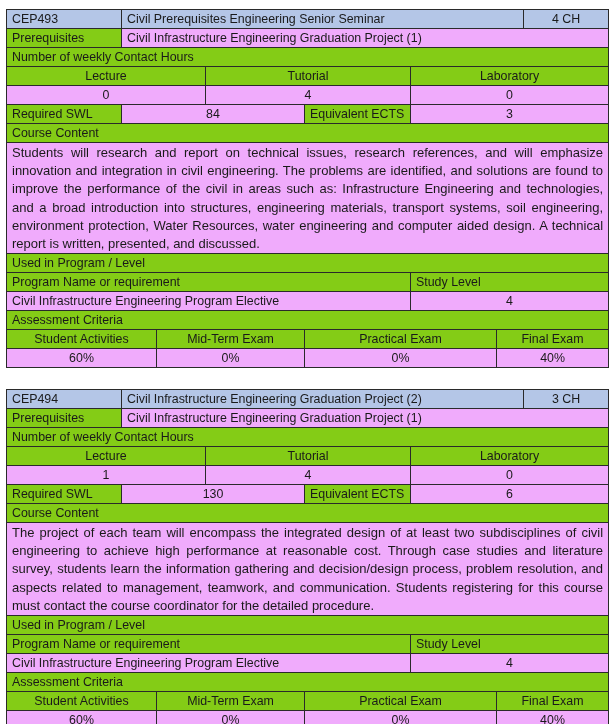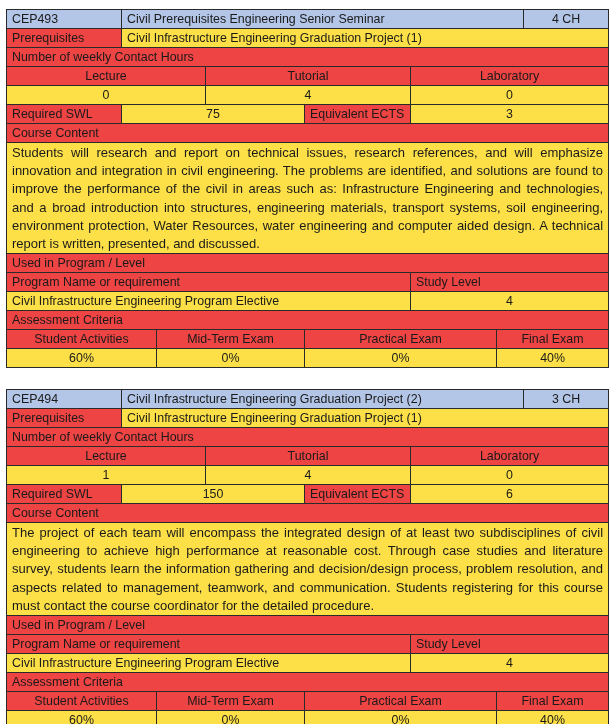--- a/index.html
+++ b/index.html
@@ -5,22 +5,22 @@
   html, body { margin: 0; padding: 0; background: #ffffff; }
   body { width: 613px; height: 724px; position: relative; overflow: hidden;
          font-family: "Liberation Sans", sans-serif; font-size: 12.4px; color: #1a1a1a; }
   .course { position: absolute; left: 6px; width: 602px; }
   #course-0 { top: 9px; }
   #course-1 { top: 389px; }
   table { border-collapse: collapse; width: 602px; table-layout: fixed; }
   td { border: 1px solid #2a2a2a; padding: 0 5px; height: 18px; line-height: 17px;
        white-space: nowrap; overflow: hidden; }
   .blue { background: #b4c6e7; }
-  .green { background: #ef4444; margin-top: 13px; }
-  .white { background: #fde047; margin-left: 30px; }
+  .green { background: #84cc16; margin-top: 13px; }
+  .white { background: #f0abfc; margin-left: 30px; }
   .c { text-align: center; }
   .desc { white-space: normal; text-align: justify; line-height: 18.2px; padding: 1px 5px 0 5px;
           height: auto; font-size: 13px; }
 </style>
 </head>
 <body>
 
 <div class="course" id="course-0">
   <table>
     <colgroup>
@@ -51,21 +51,21 @@
       <td class="green c" colspan="2">Tutorial</td>
       <td class="green c" colspan="3">Laboratory</td>
     </tr>
     <tr>
       <td class="white c" colspan="3">0</td>
       <td class="white c" colspan="2">4</td>
       <td class="white c" colspan="3">0</td>
     </tr>
     <tr>
       <td class="green">Required SWL</td>
-      <td class="white c" colspan="3">75</td>
+      <td class="white c" colspan="3">84</td>
       <td class="green">Equivalent ECTS</td>
       <td class="white c" colspan="3">3</td>
     </tr>
     <tr>
       <td class="green" colspan="8">Course Content</td>
     </tr>
     <tr>
       <td class="white desc" colspan="8">Students will research and report on technical issues, research references, and will emphasize innovation and integration in civil engineering. The problems are identified, and solutions are found to improve the performance of the civil in areas such as: Infrastructure Engineering and technologies, and a broad introduction into structures, engineering materials, transport systems, soil engineering, environment protection, Water Resources, water engineering and computer aided design. A technical report is written, presented, and discussed.</td>
     </tr>
     <tr>
@@ -127,21 +127,21 @@
       <td class="green c" colspan="2">Tutorial</td>
       <td class="green c" colspan="3">Laboratory</td>
     </tr>
     <tr>
       <td class="white c" colspan="3">1</td>
       <td class="white c" colspan="2">4</td>
       <td class="white c" colspan="3">0</td>
     </tr>
     <tr>
       <td class="green">Required SWL</td>
-      <td class="white c" colspan="3">150</td>
+      <td class="white c" colspan="3">130</td>
       <td class="green">Equivalent ECTS</td>
       <td class="white c" colspan="3">6</td>
     </tr>
     <tr>
       <td class="green" colspan="8">Course Content</td>
     </tr>
     <tr>
       <td class="white desc" colspan="8">The project of each team will encompass the integrated design of at least two subdisciplines of civil engineering to achieve high performance at reasonable cost. Through case studies and literature survey, students learn the information gathering and decision/design process, problem resolution, and aspects related to management, teamwork, and communication. Students registering for this course must contact the course coordinator for the detailed procedure.</td>
     </tr>
     <tr>

